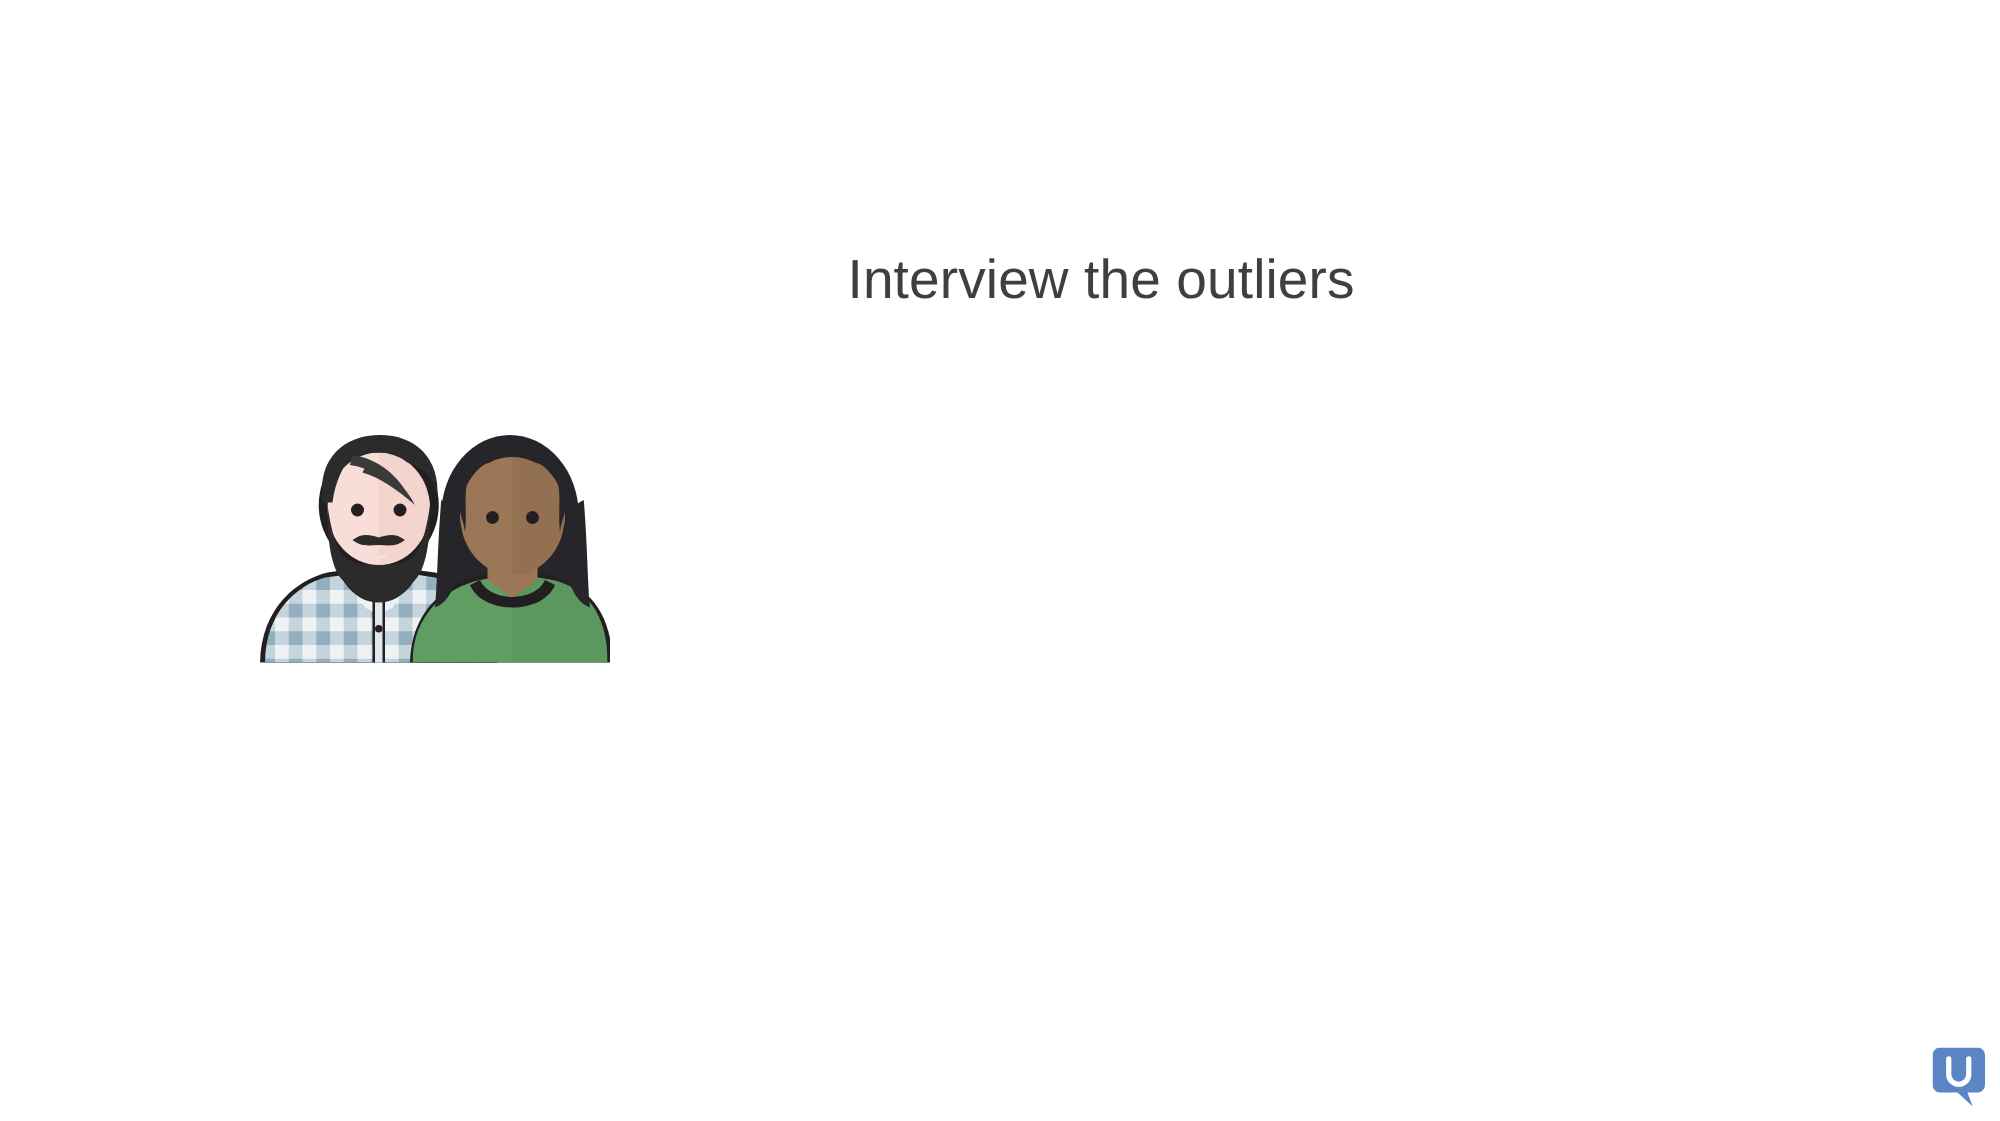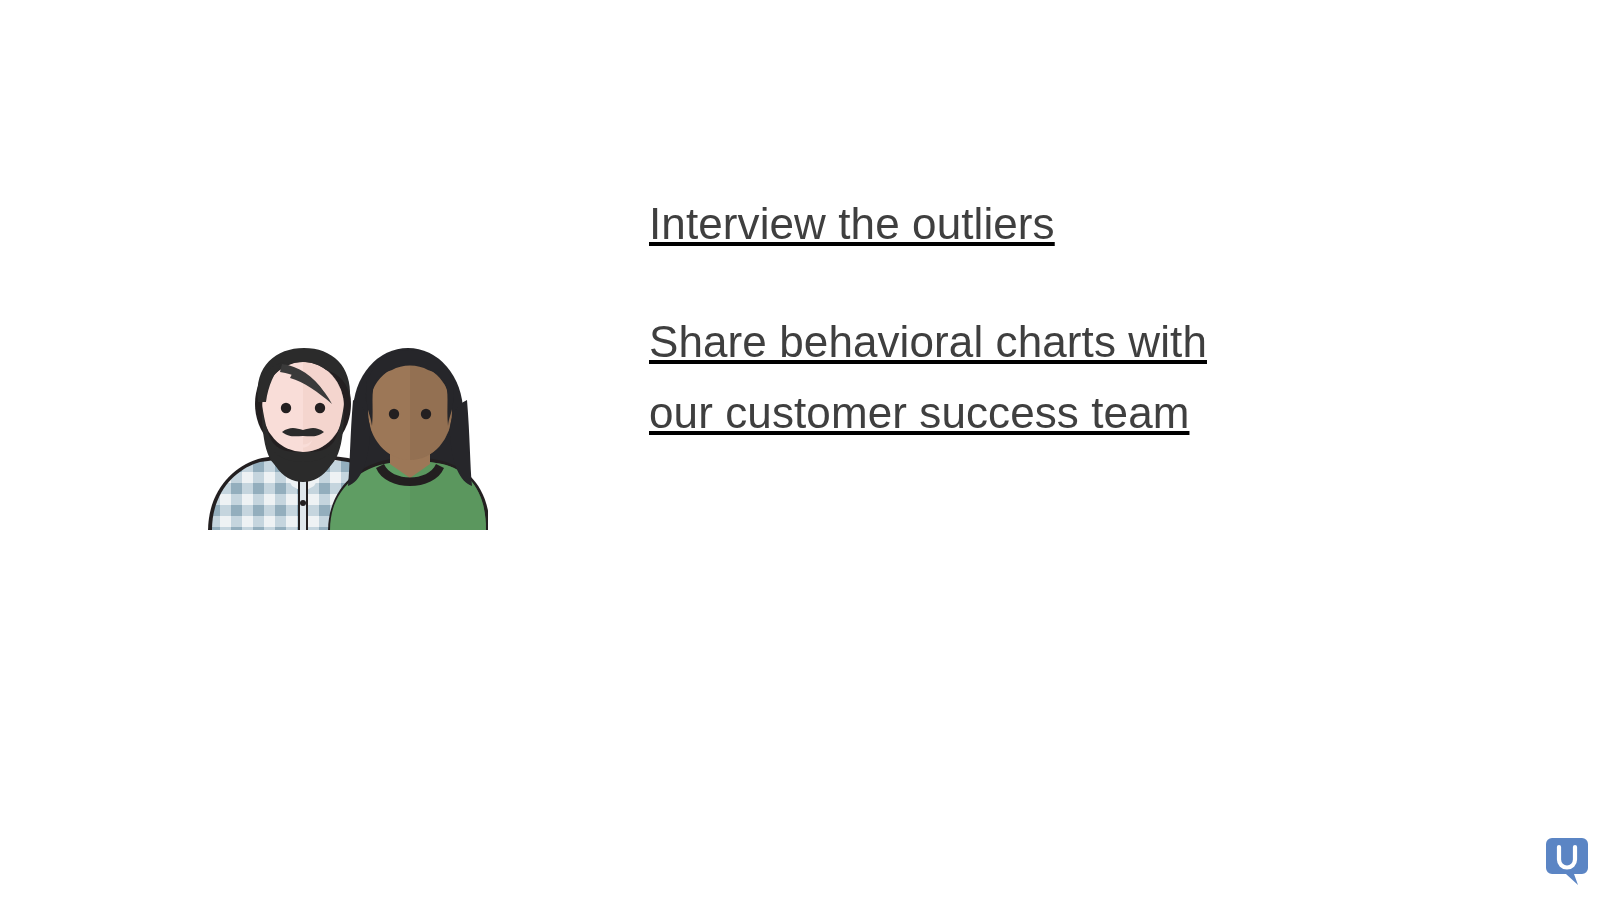--- a/index.html
+++ b/index.html
@@ -31,24 +31,23 @@
   }
   .illustration svg {
     display: block;
     width: 100%;
     height: 100%;
   }
 
   
   .text-column {
     position: absolute;
-    left: 649px;
+    left: 678px;
     top: 188px;
     width: 700px;
-    text-decoration: underline;
   }
   .statement {
     color: #3f3f3f;
     font-size: 44px;
     font-weight: 400;
     line-height: 71px;
     letter-spacing: 0.1px;
     margin: 0 0 47px 0;
     white-space: pre-line;
   }
@@ -166,22 +165,20 @@
         <path d="M269 60 C272 96 272 126 274 146 C262 142 254 124 252 96 C251 80 256 66 269 60 Z" fill="#26262a"></path>
 
         <circle cx="196" cy="74" r="5.2" fill="#231f20"></circle>
         <circle cx="228" cy="74" r="5.2" fill="#231f20"></circle>
       </g>
     </svg>
   </div>
 
   <div class="text-column">
     <p class="statement">Interview the outliers</p>
-    <p class="statement">Share behavioral charts with
-our customer success team</p>
   </div>
 
   <div class="logo">
     <svg viewBox="0 0 42 48" xmlns="http://www.w3.org/2000/svg" aria-hidden="true">
       <path d="M6 0 H36 A6 6 0 0 1 42 6 V30 A6 6 0 0 1 36 36 H28 L32 47 L20 36 H6 A6 6 0 0 1 0 30 V6 A6 6 0 0 1 6 0 Z" fill="#5b85c4"></path>
       <path d="M13 9 V21.5 A8 8 0 0 0 29 21.5 V9" fill="none" stroke="#ffffff" stroke-width="4.2" stroke-linecap="round"></path>
     </svg>
   </div>
 
 </div>

